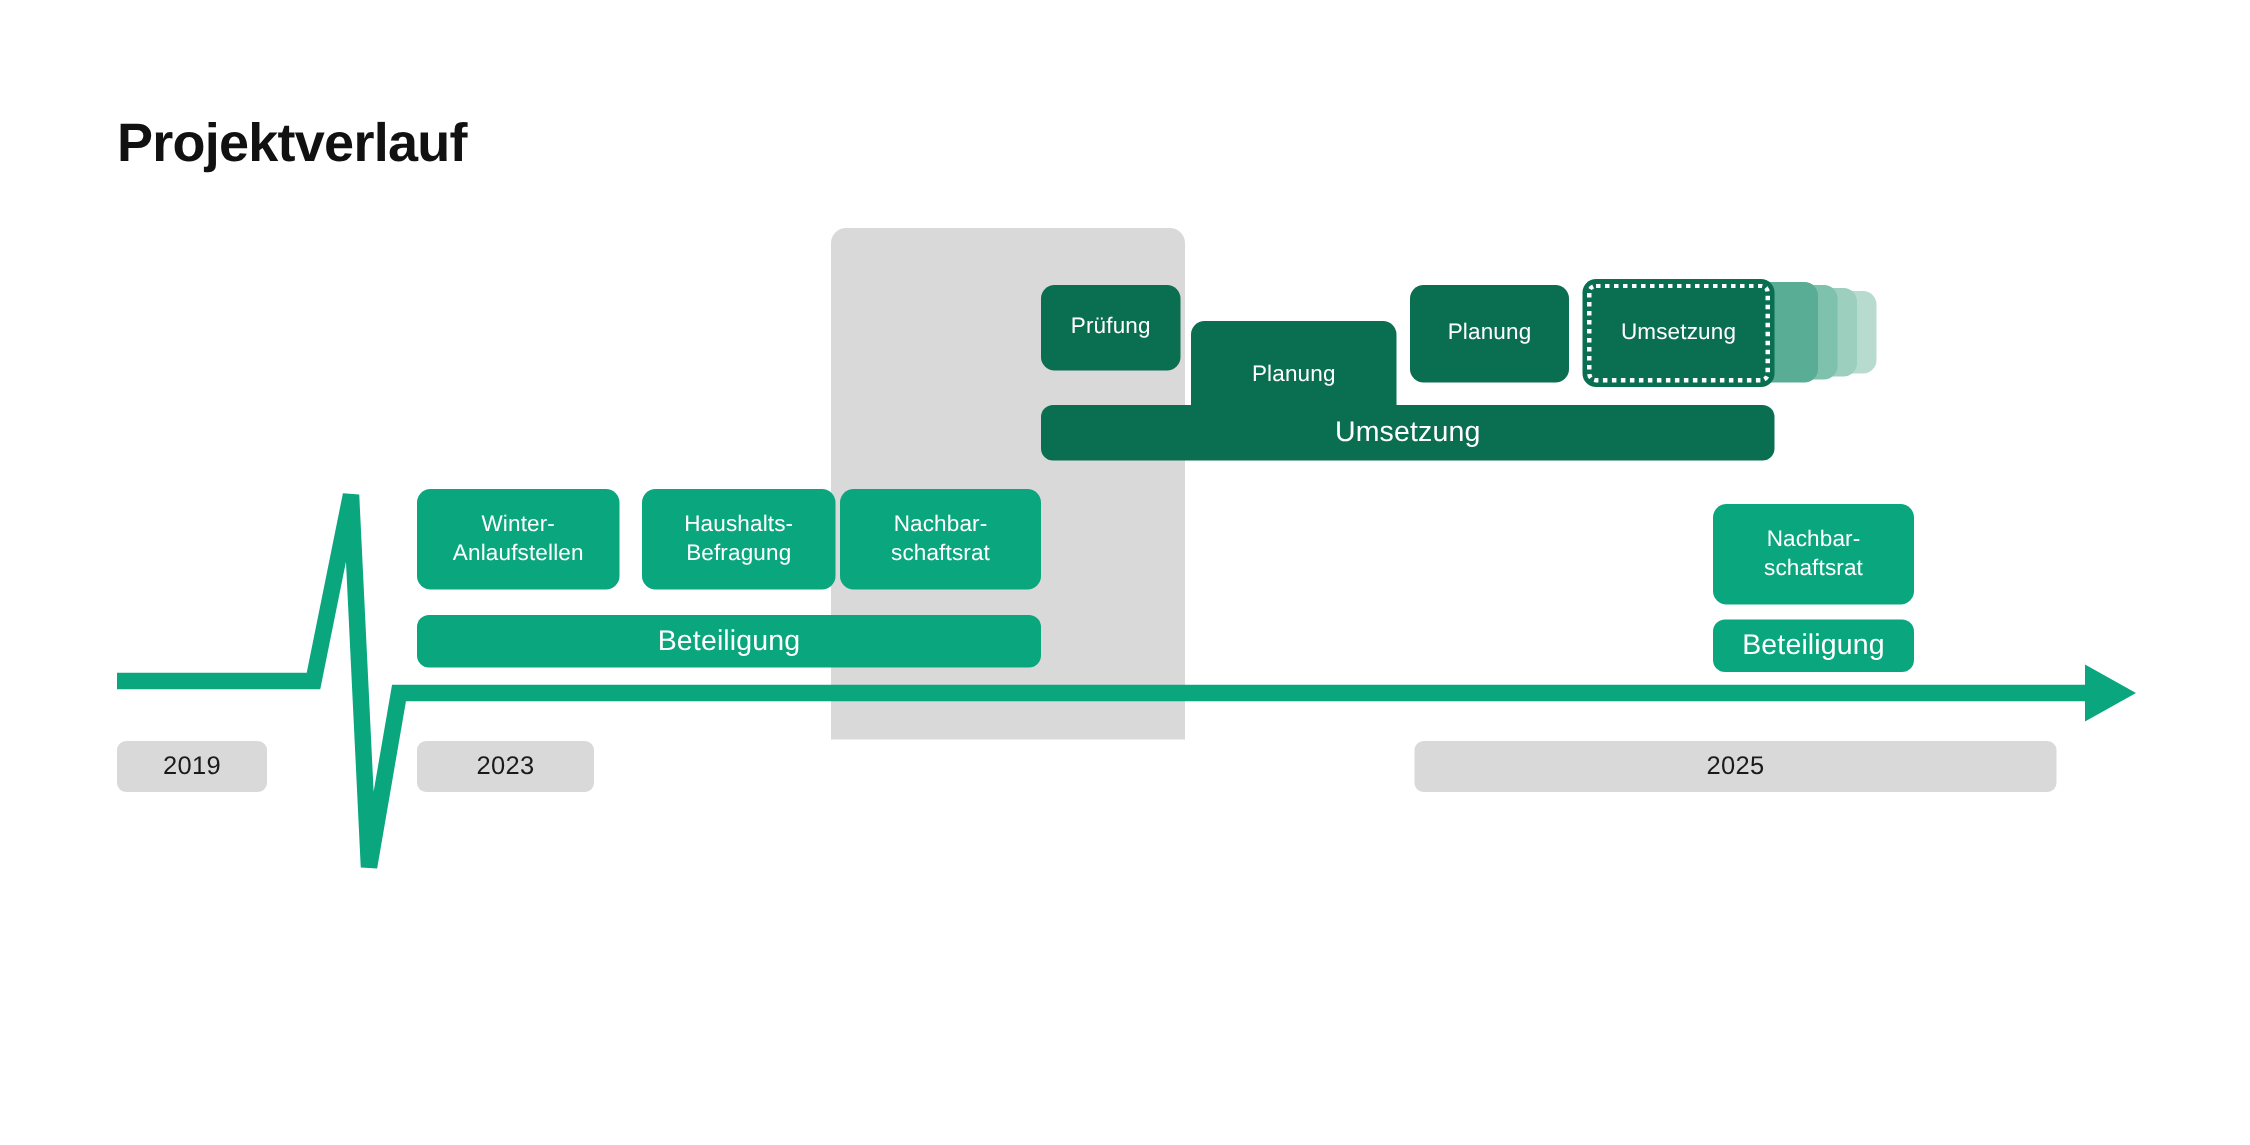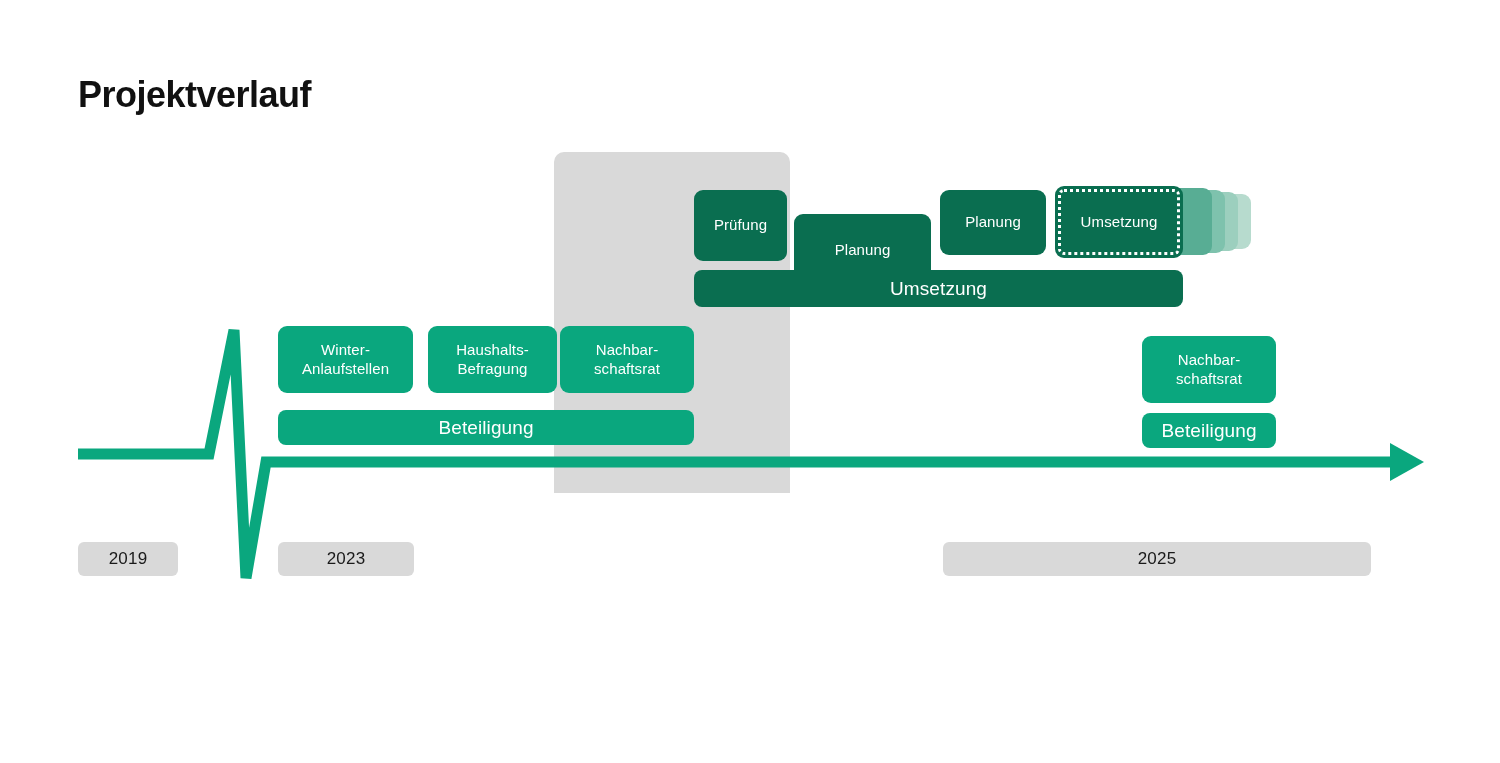--- a/index.html
+++ b/index.html
@@ -96,38 +96,37 @@
     position: absolute;
     background: #d9d9d9;
     border-radius: 6px;
     height: 34px;
     display: flex;
     align-items: center;
     justify-content: center;
     color: #1a1a1a;
     font-size: 17px;
     letter-spacing: 0.2px;
-    margin-top: 48px;
   }
 </style>
 </head>
 <body>
 
 <div id="stage">
 
   <div class="page-title">Projektverlauf</div>
 
   <div class="highlight-col" style="left:554px; top:152px; width:236px; height:341px;"></div>
 
   <div class="ghost" style="left:1209px; top:194px; width:42px; height:55px; background:#b7dbce;"></div>
   <div class="ghost" style="left:1196px; top:192px; width:42px; height:59px; background:#9ccfbe;"></div>
   <div class="ghost" style="left:1183px; top:190px; width:42px; height:63px; background:#7ec2ad;"></div>
   <div class="ghost" style="left:1170px; top:188px; width:42px; height:67px; background:#58ad94;"></div>
 
-  <div class="node dark" style="left:694px; top:190px; width:93px; height:71px;">Prüfung</div>
+  <div class="node dark" style="left:694px; top:190px; width:93px; height:57px;">Prüfung</div>
 
   <div class="node dark" style="left:794px; top:186px; width:137px; height:72px;margin-top:28px;">Planung</div>
 
   <div class="node dark" style="left:940px; top:190px; width:106px; height:65px;">Planung</div>
 
   <div class="node dark dashed" style="left:1055px; top:186px; width:128px; height:72px;">Umsetzung</div>
 
   <div class="node band dark" style="left:694px; top:270px; width:489px; height:37px;">Umsetzung</div>
 
   <div class="node light" style="left:278px; top:326px; width:135px; height:67px;">Winter-
@@ -148,18 +147,18 @@
 
   <svg class="axis-svg" viewBox="0 0 1500 763">
 
     <path d="M 78 454 L 209 454 L 234 330 L 246 578 L 266 462 L 1395 462" fill="none" stroke="#0aa77e" stroke-width="11" stroke-linejoin="miter" stroke-linecap="butt"></path>
 
     <polygon points="1390,443 1390,481 1424,462" fill="#0aa77e"></polygon>
   </svg>
 
   <div class="year-pill" style="left:78px; top:494px; width:100px;">2019</div>
 
-  <div class="year-pill" style="left:278px; top:494px; width:136px;">2023</div>
+  <div class="year-pill" style="left:278px; top:494px; width:118px;">2023</div>
 
 
   <div class="year-pill" style="left:943px; top:494px; width:428px;">2025</div>
 
 </div>
 
 </body></html>

